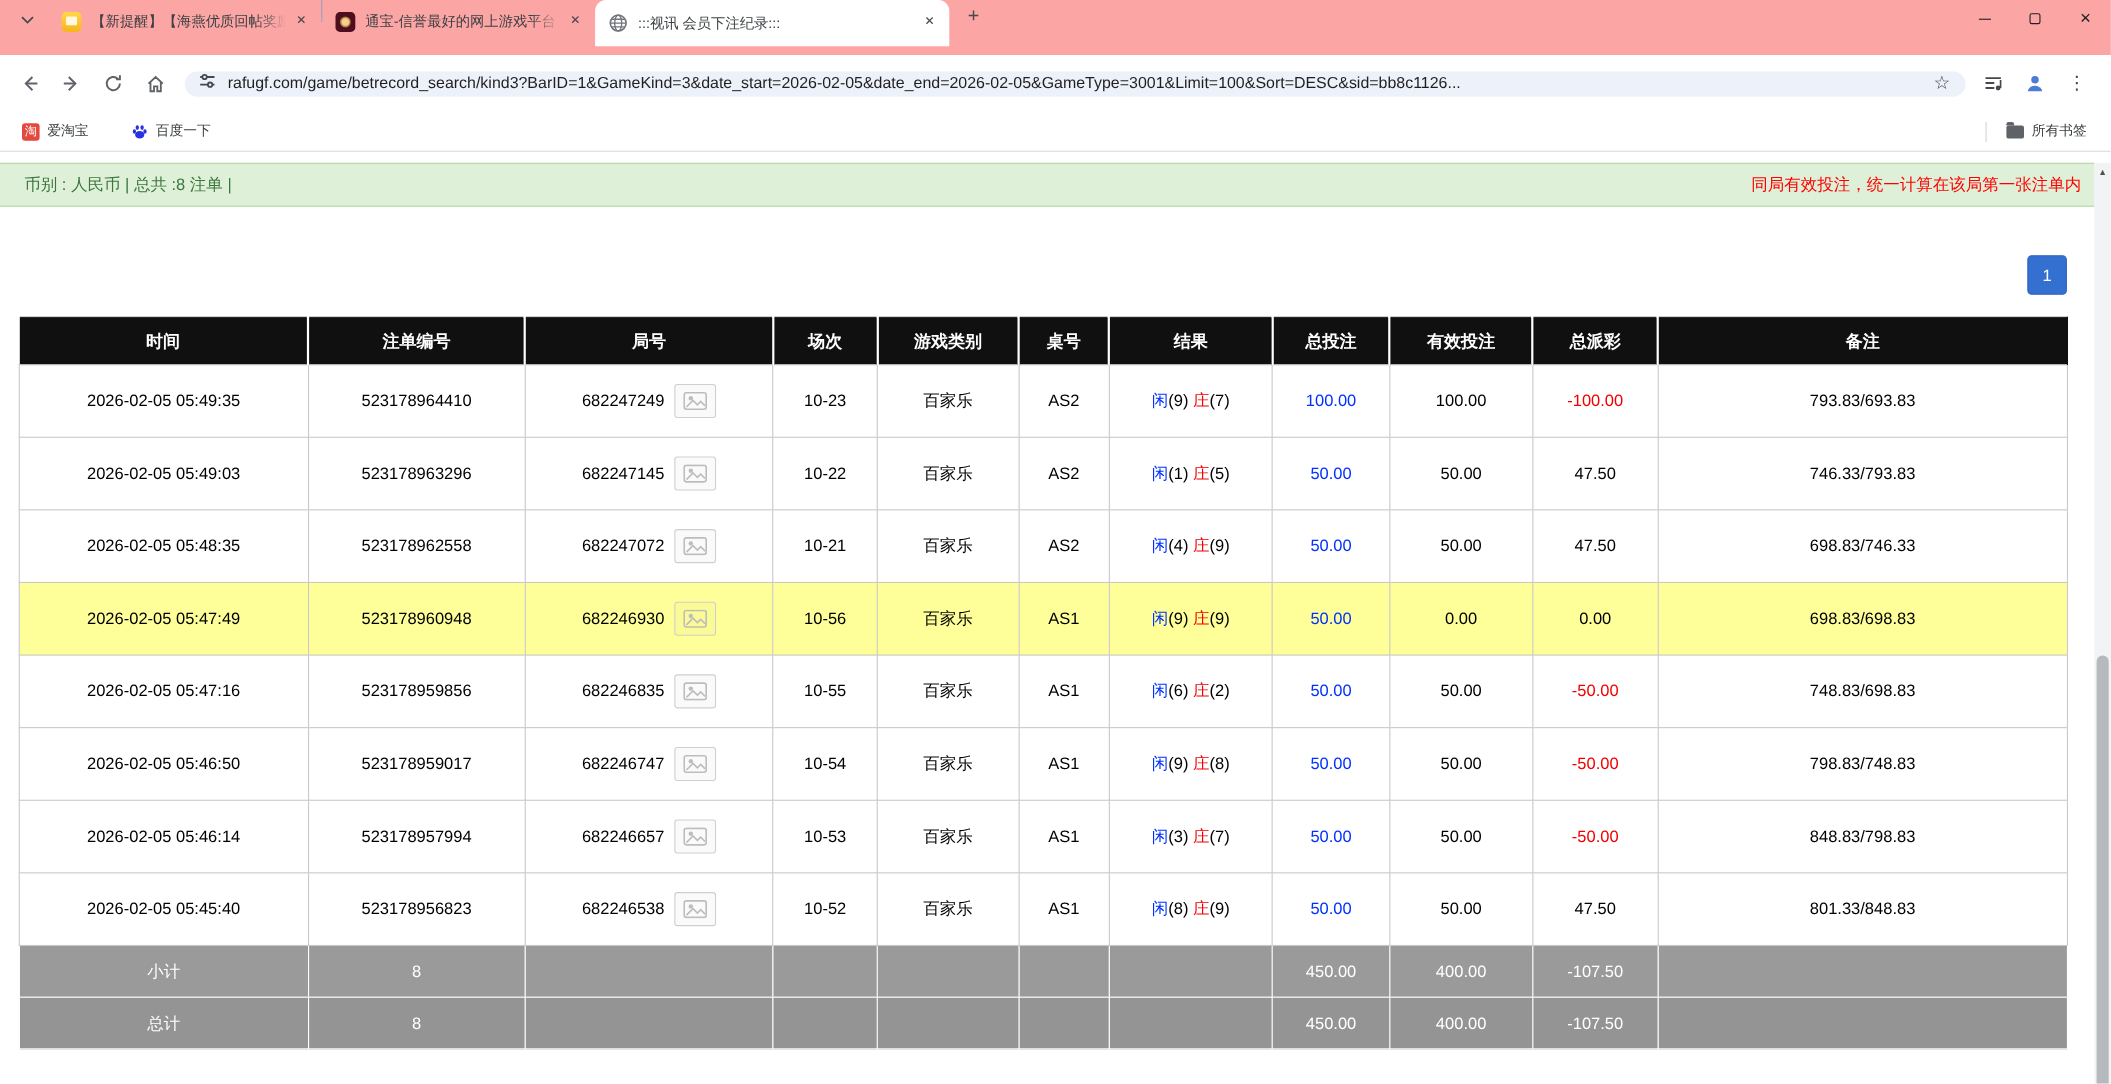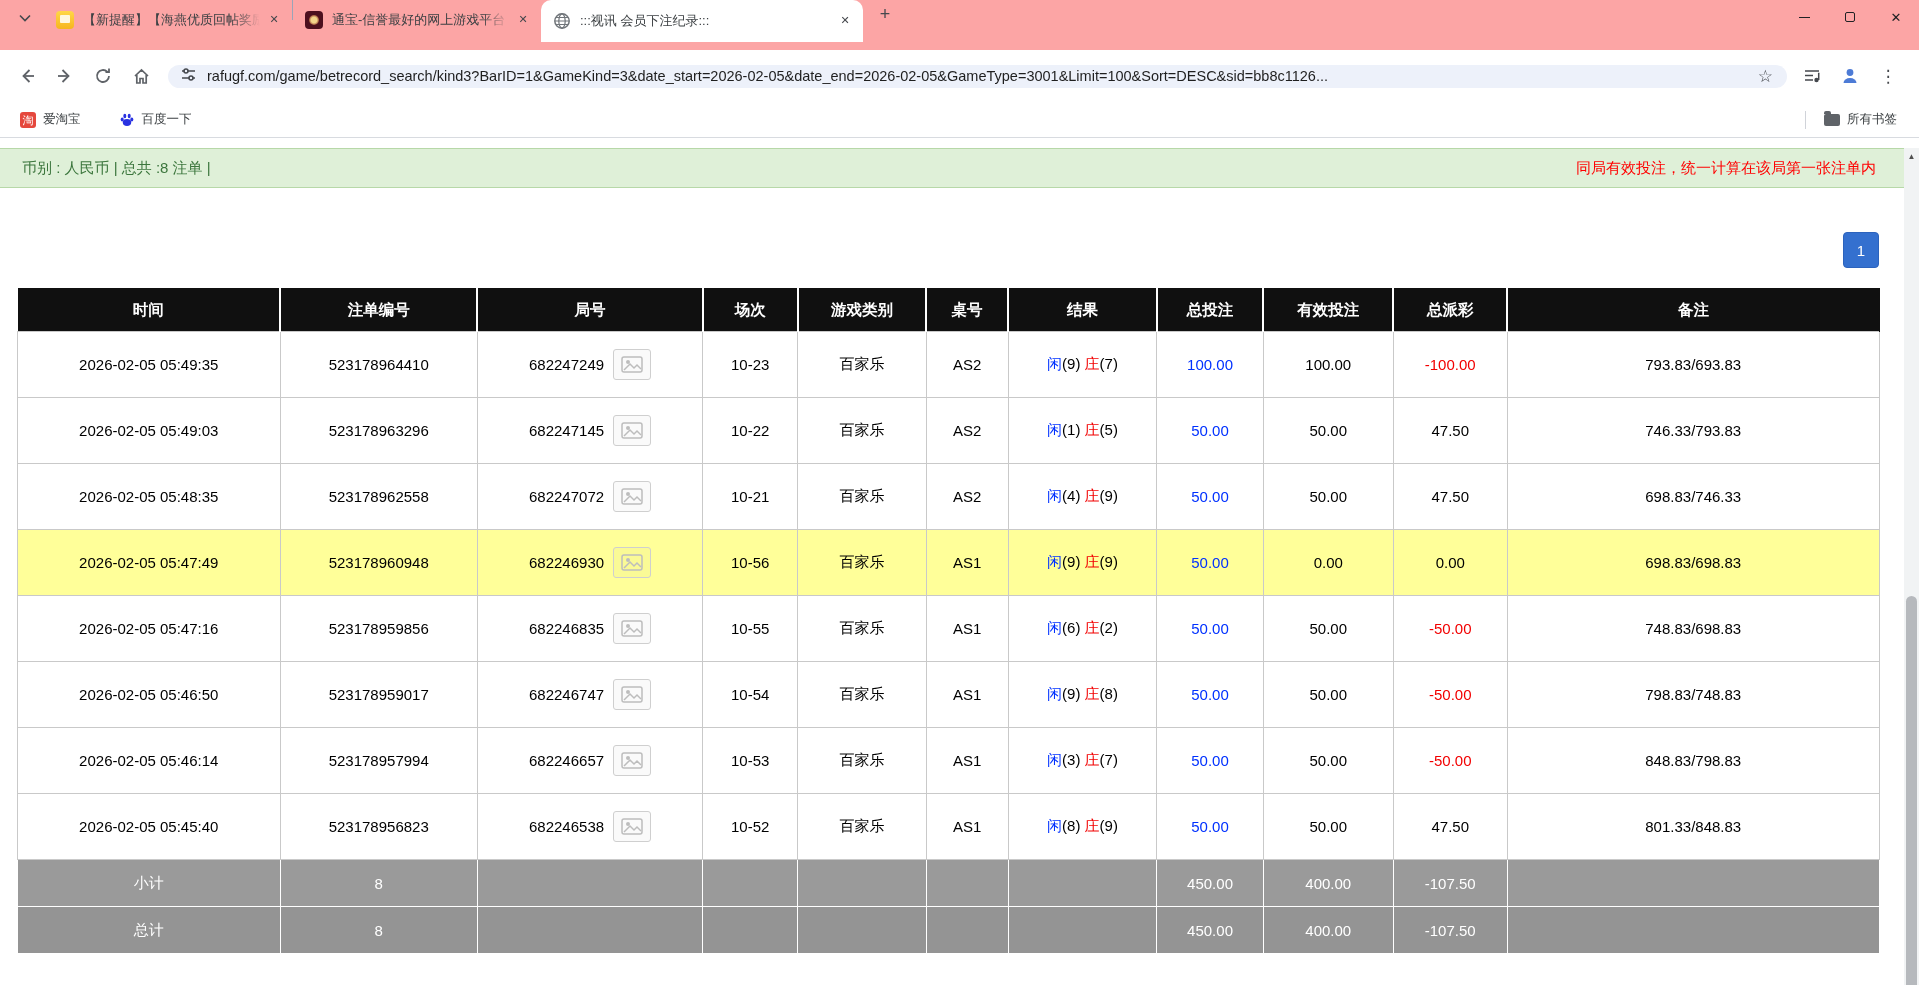--- a/index.html
+++ b/index.html
@@ -53,21 +53,21 @@
   .bm-folder { width:16px; height:12px; background:#5f6368; border-radius:2px; position:relative; margin-right:7px; }
   .bm-folder:before { content:""; position:absolute; top:-3px; left:0; width:7px; height:3px; background:#5f6368; border-radius:2px 2px 0 0; }
 
   
   .viewport { position:relative; height:846px; background:#fff; }
   .vscrollbar { position:absolute; right:0; top:0; width:15px; height:100%; background:#f1f3f4; z-index:5; }
   .vs-arrow { height:16px; display:flex; align-items:center; justify-content:center; font-size:8px; color:#505050; cursor:pointer; }
   .vs-thumb { position:absolute; left:2px; right:2px; bottom:0; height:47%; background:#b6b9bd; border-radius:6px; cursor:grab; }
 
   .alert-success { margin-top:10px; height:40px; background:#dff0d8; border-top:1px solid #b7d8a8; border-bottom:1px solid #b7d8a8;
-    display:flex; align-items:center; justify-content:space-between; padding:0 28px 0 22px; width:1904px; }
+    display:flex; align-items:center; justify-content:space-between; padding:0 12px 0 22px; width:1904px; }
   .alert-left { color:#3c763d; font-size:15px; }
   .alert-right { color:#ff0000; font-size:15px; }
 
   .pagination-row { margin-top:44px; height:36px; padding-right:40px; display:flex; justify-content:flex-end; }
   .page-btn { width:36px; height:36px; background:#3470cf; color:#fff; border:1px solid #2c63bd; border-radius:4px;
     font-size:15px; display:flex; align-items:center; justify-content:center; cursor:pointer; }
 
   
   table.bets { border-collapse:collapse; margin:20px 0 0 17px; width:1863px; table-layout:fixed; font-size:15px; color:#000; }
   table.bets thead th { background:#101010; color:#fff; font-weight:bold; font-size:15.5px; height:43px;

